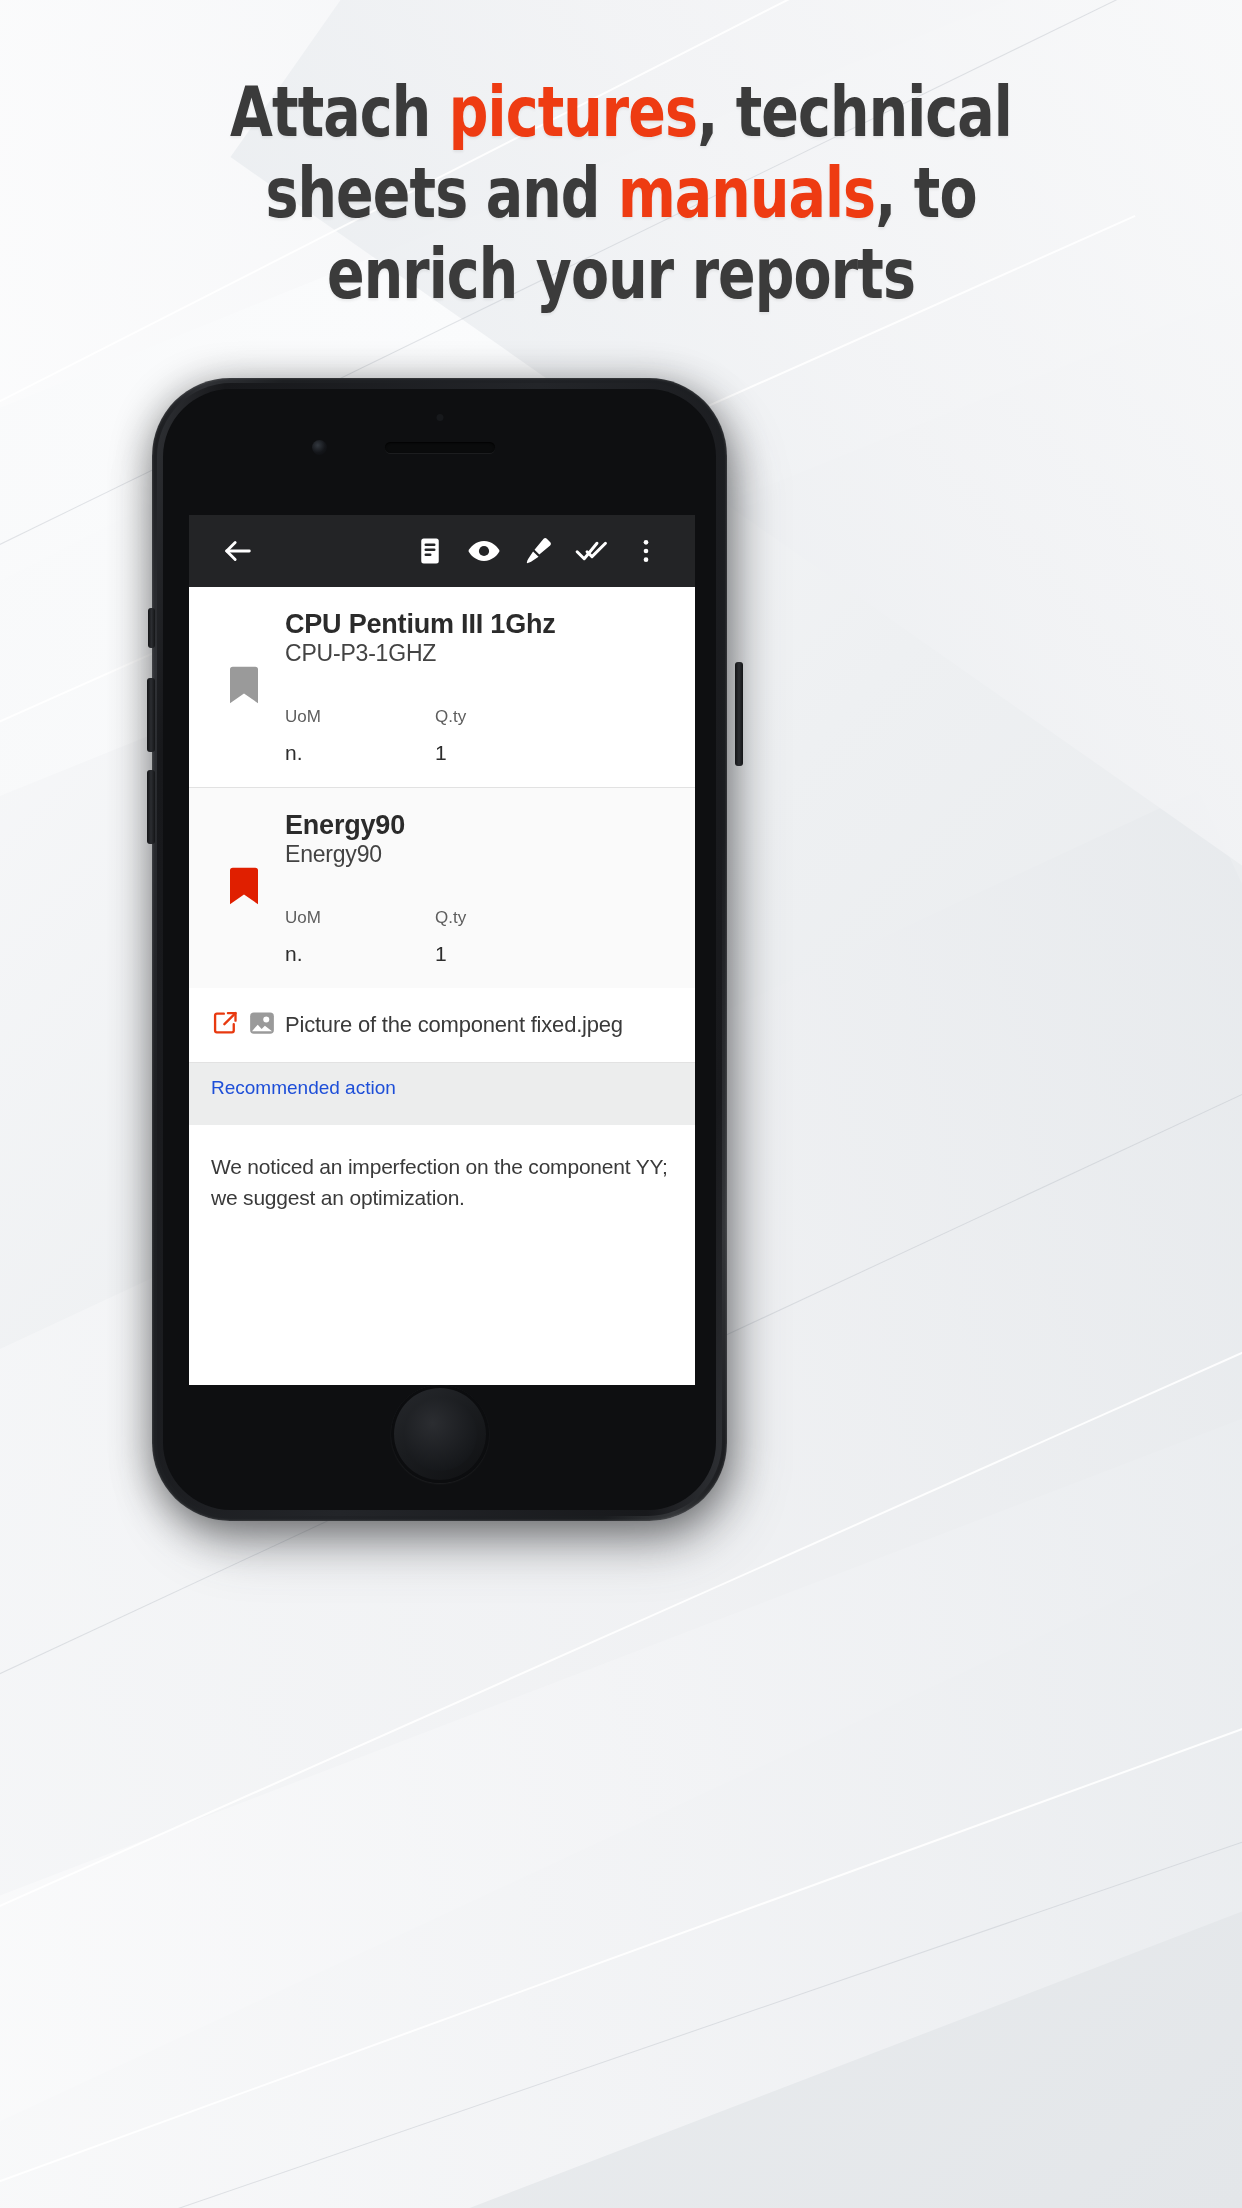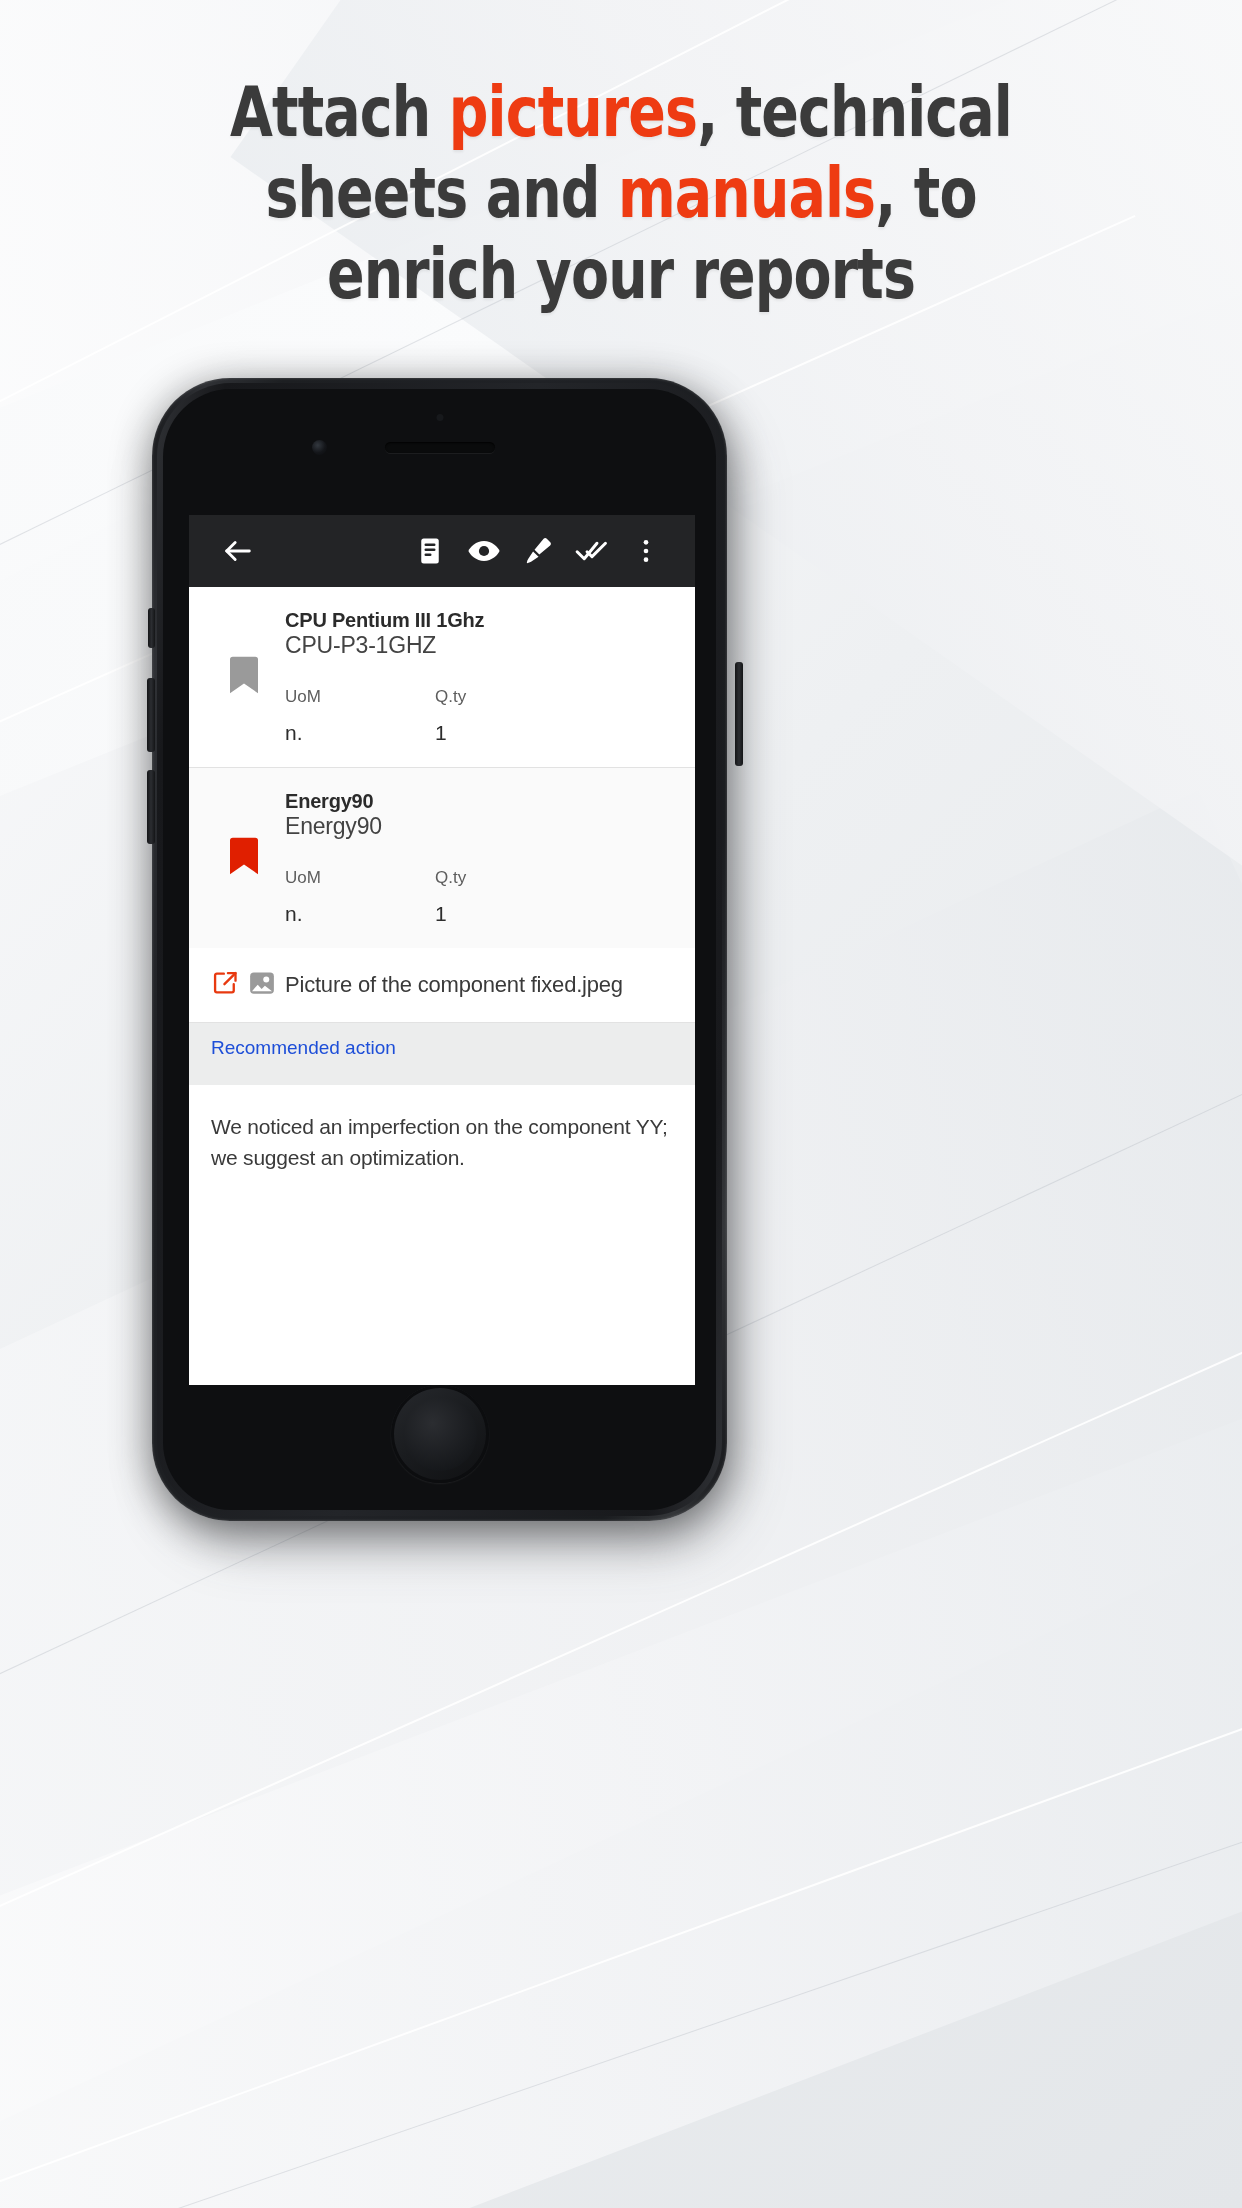--- a/index.html
+++ b/index.html
@@ -173,26 +173,26 @@
     display:flex;
     padding:18px 22px 22px 22px;
   }
   .item.alt { background:#fafafa; }
   .bookmark {
     width:74px; display:flex; align-items:center; justify-content:flex-start;
     padding-left:16px;
   }
   .item-body { flex:1; padding-top:4px; }
   .item-title {
-    font-size:20px; font-weight:bold; color:#2b2b2b; letter-spacing:-.2px;
+    font-size:27px; font-weight:bold; color:#2b2b2b; letter-spacing:-.2px;
   }
   .item-code {
     font-size:23px; color:#434343; margin-top:0; letter-spacing:-.2px;
   }
-  .kv-row { display:flex; margin-top:28px; }
+  .kv-row { display:flex; margin-top:40px; }
   .kv { width:150px; }
   .kv-label { font-size:17px; color:#5d5d5d; }
   .kv-value { font-size:21px; color:#2d2d2d; margin-top:14px; }
 
   .divider { height:1px; background:#e2e2e2; }
 
   
   .attach-row {
     background:#fff; display:flex; align-items:center;
     padding:20px 22px; gap:8px;

